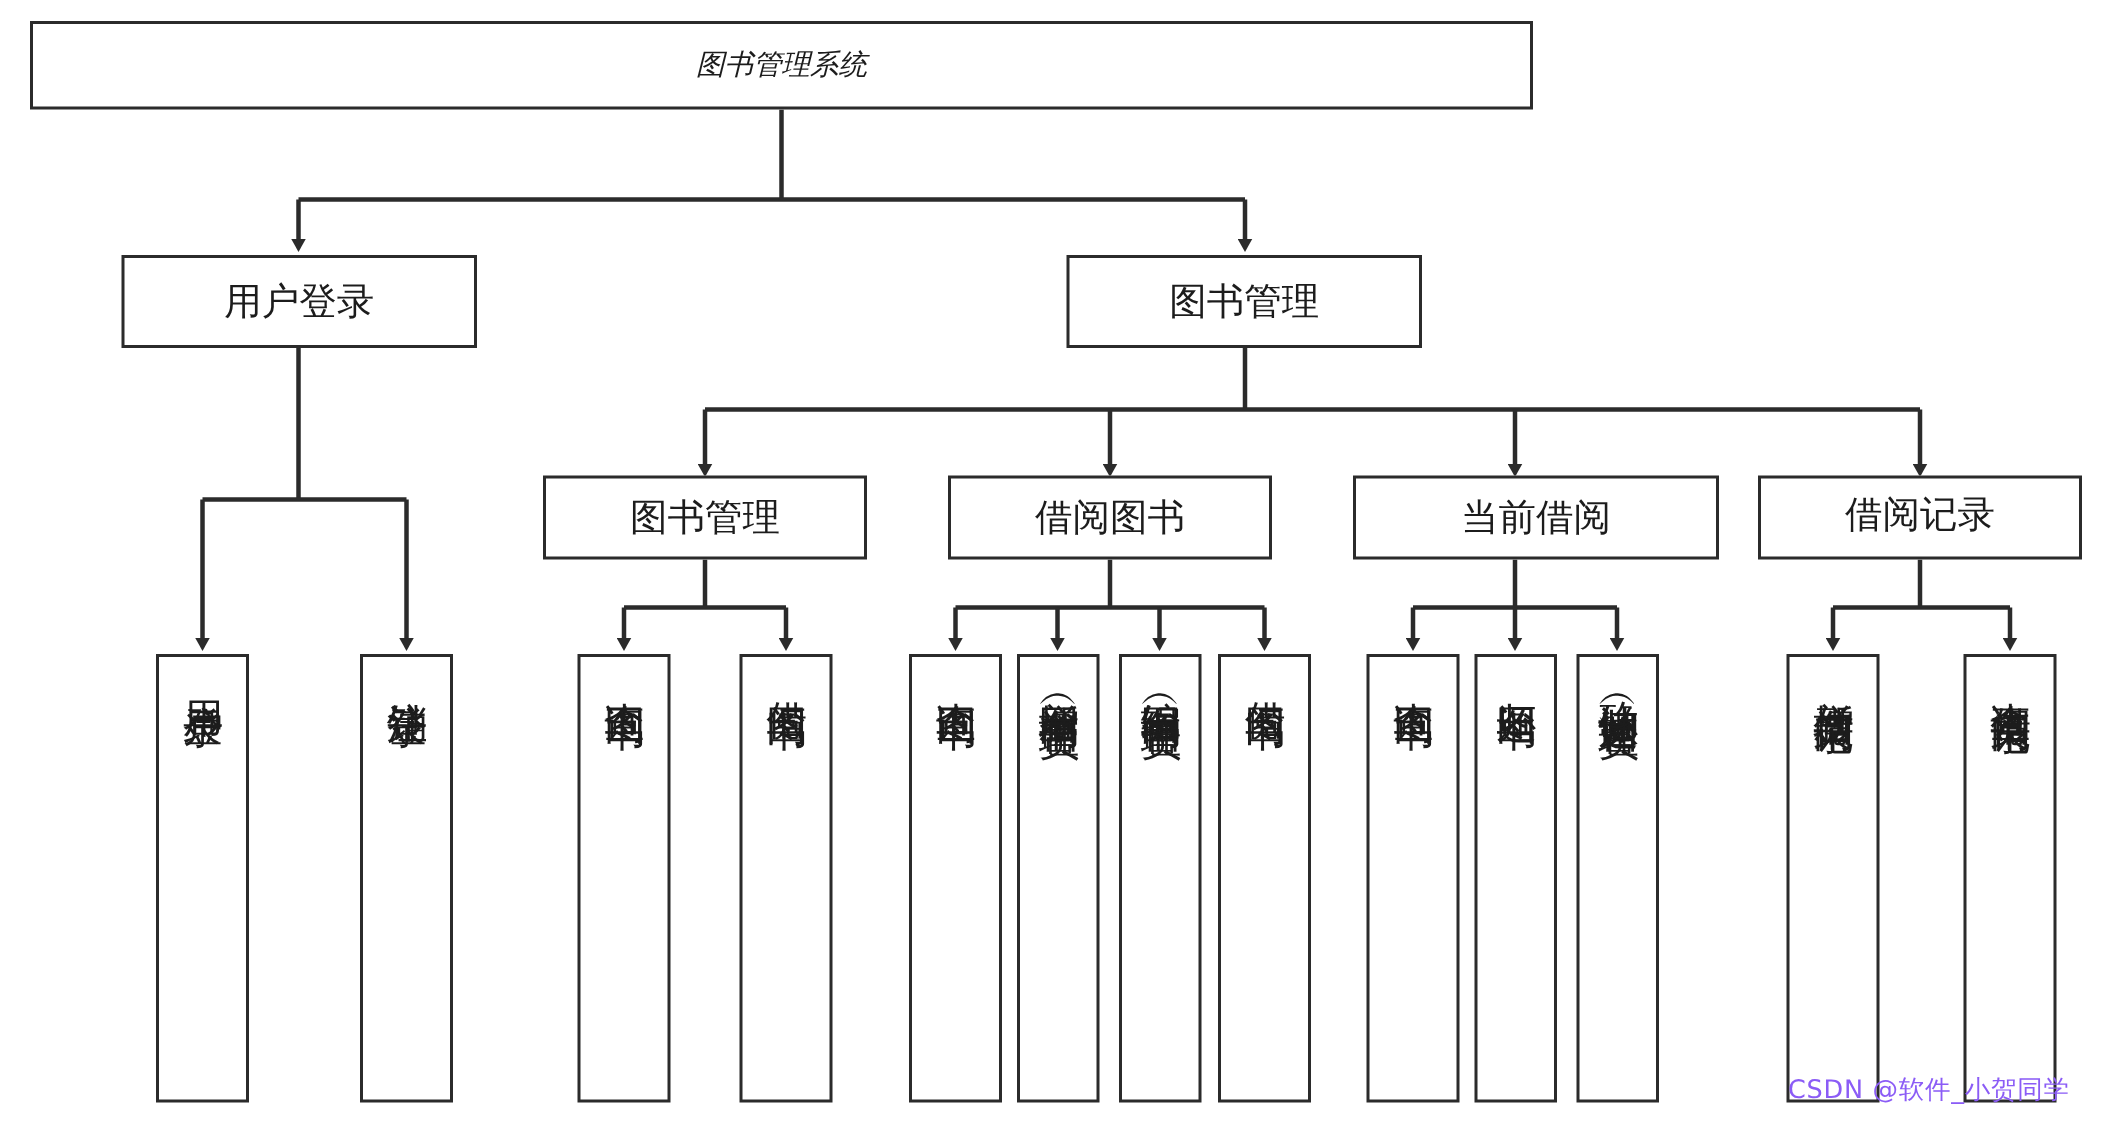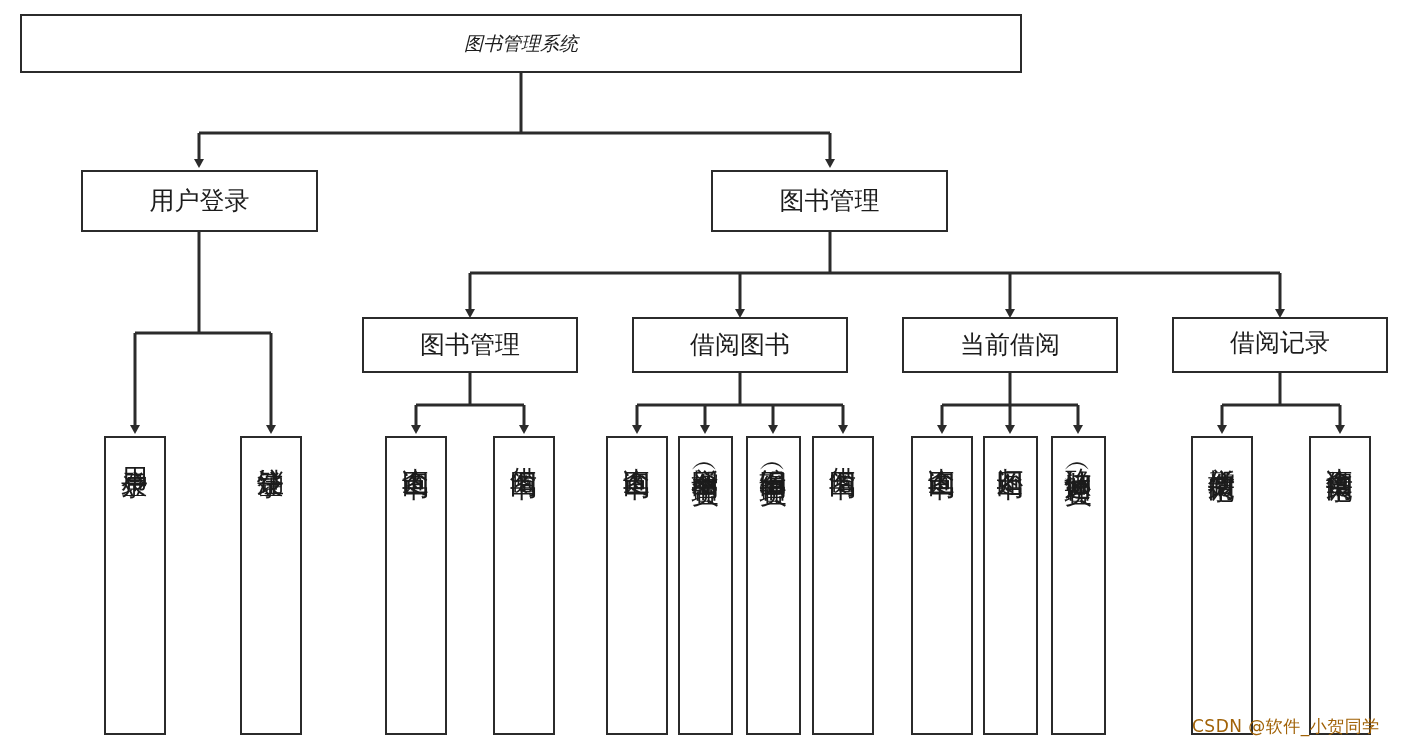--- a/index.html
+++ b/index.html
@@ -58,21 +58,21 @@
   .node.vert .node-label {
     writing-mode: vertical-rl;
     text-orientation: upright;
     font-size: 27px;
     letter-spacing: 2px;
     line-height: 1;
     white-space: nowrap;
   }
   .watermark {
     position: absolute;
-    color: #a16207;
+    color: #8b5cf6;
     font-size: 17px;
     letter-spacing: 0.5px;
     white-space: nowrap;
     z-index: 3;
   }
 </style>
 </head>
 <body>
 
 <div id="diagram-root">
@@ -137,21 +137,21 @@
   <div class="node horiz" style="left:711px; top:170px; width:237px; height:62px;">
     <span class="node-label">图书管理</span>
   </div>
 
   <div class="node horiz" style="left:362px; top:317px; width:216px; height:56px;">
     <span class="node-label">图书管理</span>
   </div>
   <div class="node horiz" style="left:632px; top:317px; width:216px; height:56px;">
     <span class="node-label">借阅图书</span>
   </div>
-  <div class="node horiz" style="left:902px; top:317px; width:216px; height:56px;">
+  <div class="node horiz" style="left:902px; top:317px; width:244px; height:56px;">
     <span class="node-label">当前借阅</span>
   </div>
   <div class="node horiz" style="left:1172px; top:317px; width:216px; height:56px;font-family:Liberation Mono, monospace;">
     <span class="node-label">借阅记录</span>
   </div>
 
   <div class="node vert" style="left:104px; top:436px; width:62px; height:299px;">
     <span class="node-label">用户登录</span>
   </div>
   <div class="node vert" style="left:240px; top:436px; width:62px; height:299px;">

